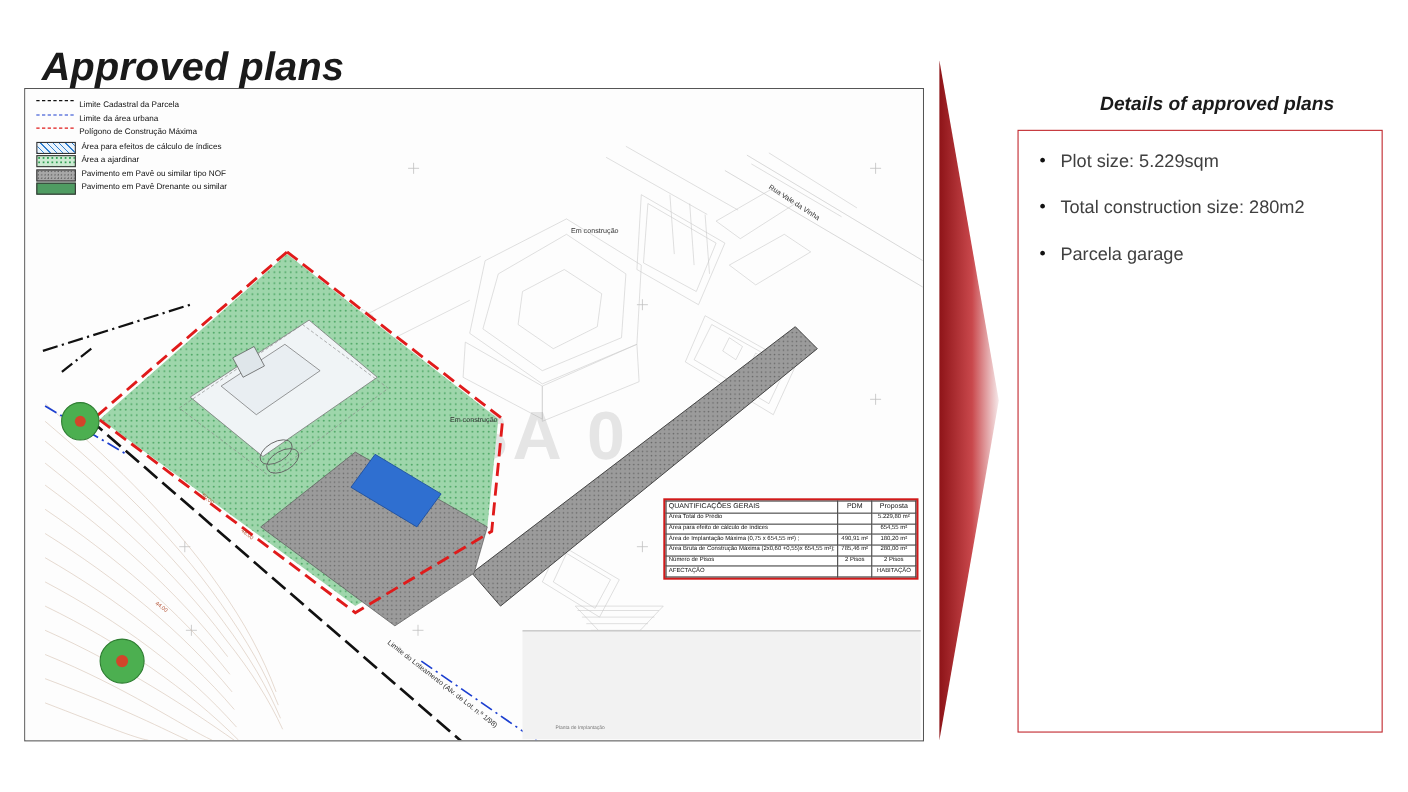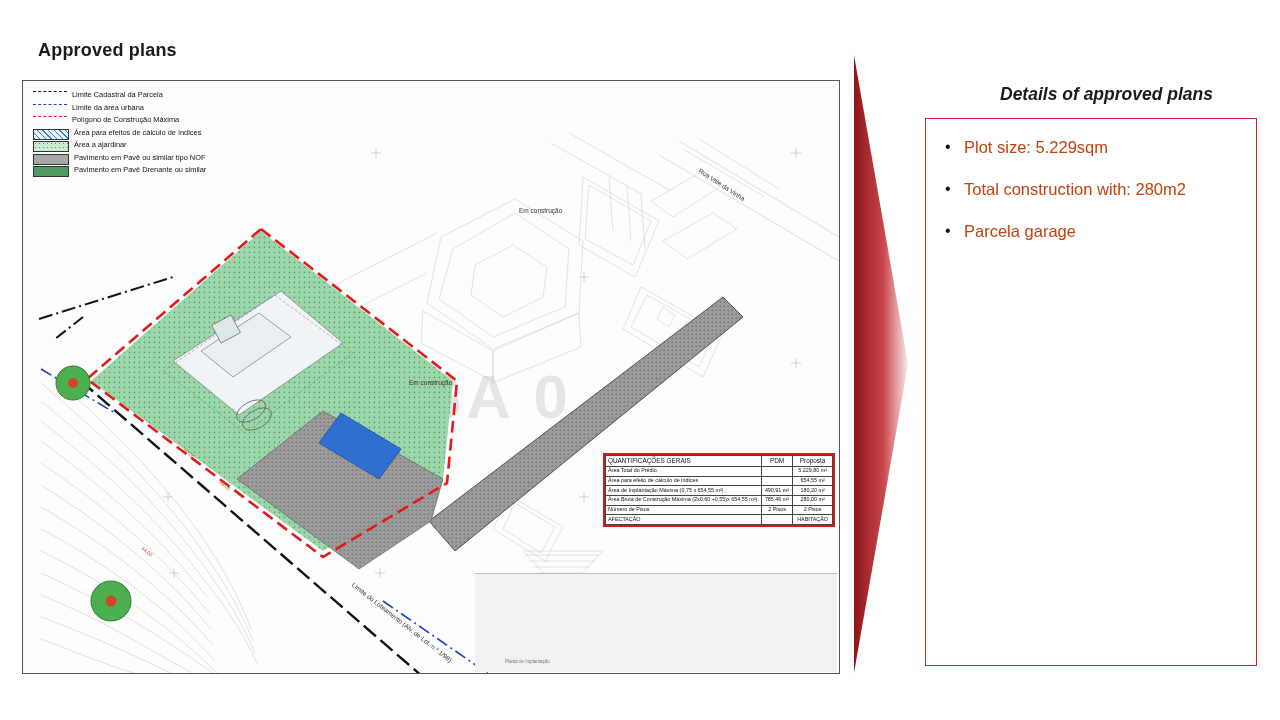--- a/index.html
+++ b/index.html
@@ -18,22 +18,23 @@
     position: absolute;
     inset: 0;
     background: #ffffff;
   }
 
   
   .title {
     position: absolute;
     left: 38px;
     top: 40px;
-    font-size: 18px;
+    font-size: 36px;
     font-weight: bold;
+    font-style: italic;
     color: #1a1a1a;
     letter-spacing: 0.2px;
   }
 
   
   .plan-frame {
     position: absolute;
     left: 22px;
     top: 80px;
     width: 816px;
@@ -216,21 +217,21 @@
     list-style: none;
     margin: 0;
     padding: 18px 14px 0 10px;
   }
   .bullets li {
     position: relative;
     padding-left: 28px;
     margin-bottom: 20px;
     font-size: 16.5px;
     line-height: 1.33;
-    color: #c2410c;
+    color: #404040;
   }
   .bullets li::before {
     content: "\2022";
     position: absolute;
     left: 9px;
     top: -1px;
     font-size: 16px;
     color: #111;
   }
 </style>
@@ -467,18 +468,18 @@
         <stop offset="100%" stop-color="#f6e9ea"></stop>
       </linearGradient>
     </defs>
     <polygon points="4,0 58,309 4,618" fill="url(#arrGrad)"></polygon>
   </svg>
 
   <div class="details-title">Details of approved plans</div>
   <div class="details-box">
     <ul class="bullets">
       <li>Plot size: 5.229sqm</li>
-      <li>Total construction with: 280m2</li>
+      <li>Total construction size: 280m2</li>
       <li>Parcela garage</li>
     </ul>
   </div>
 
 </div>
 
 </body></html>

